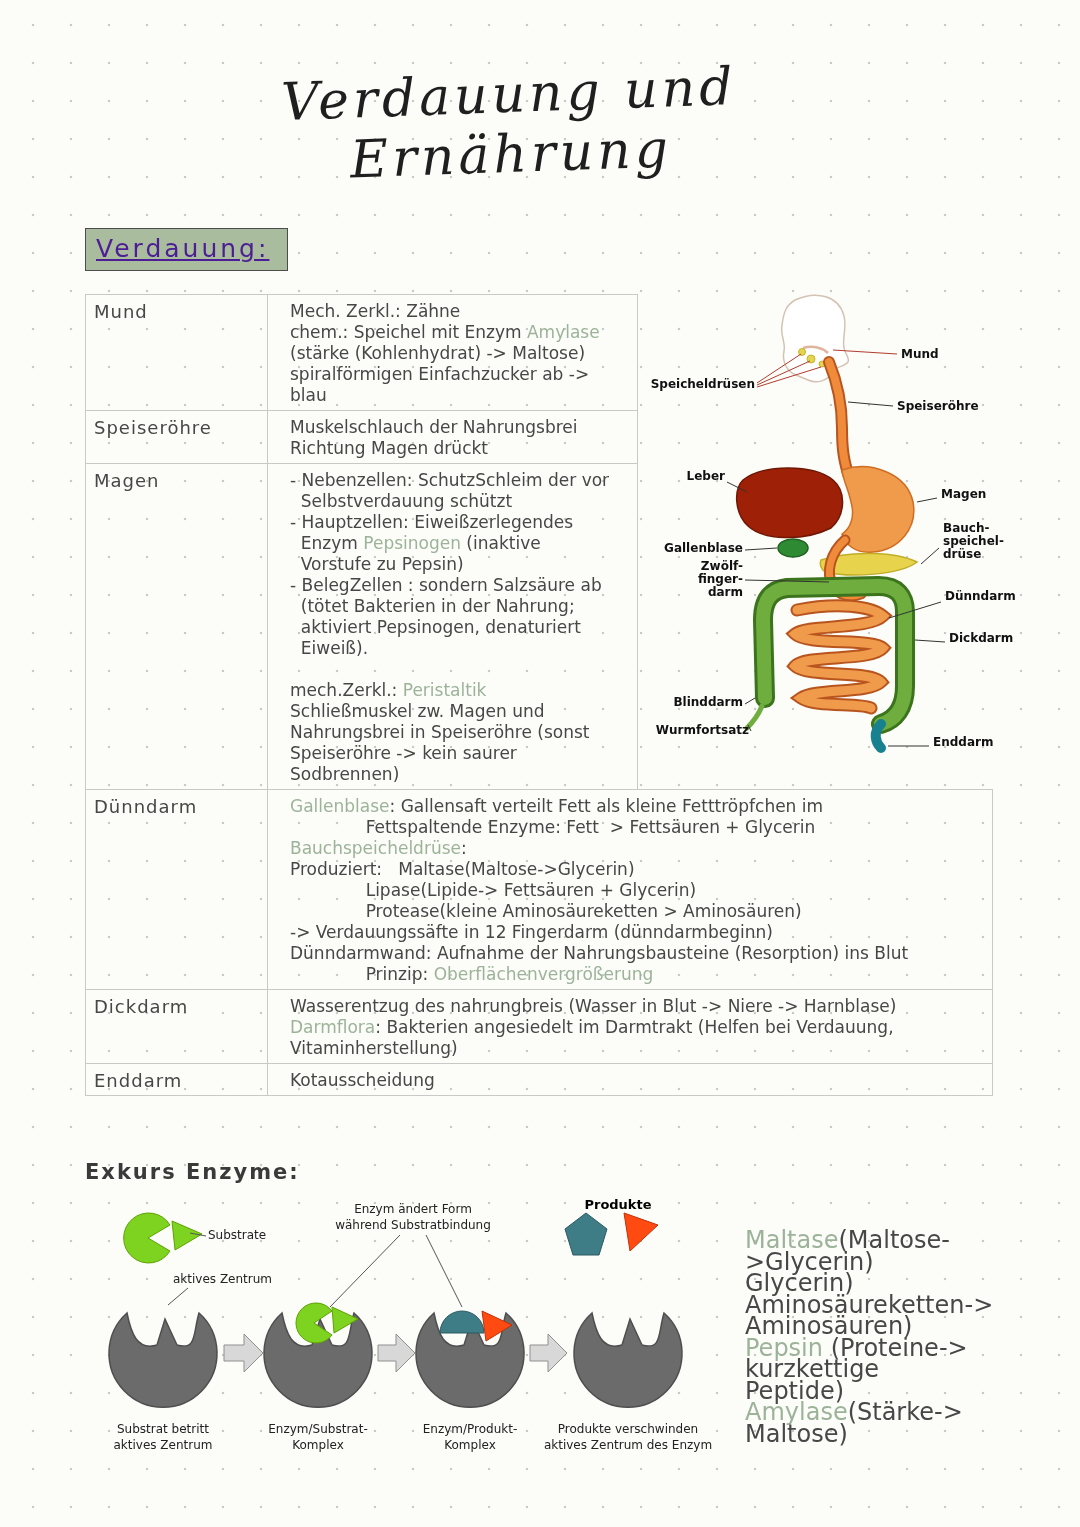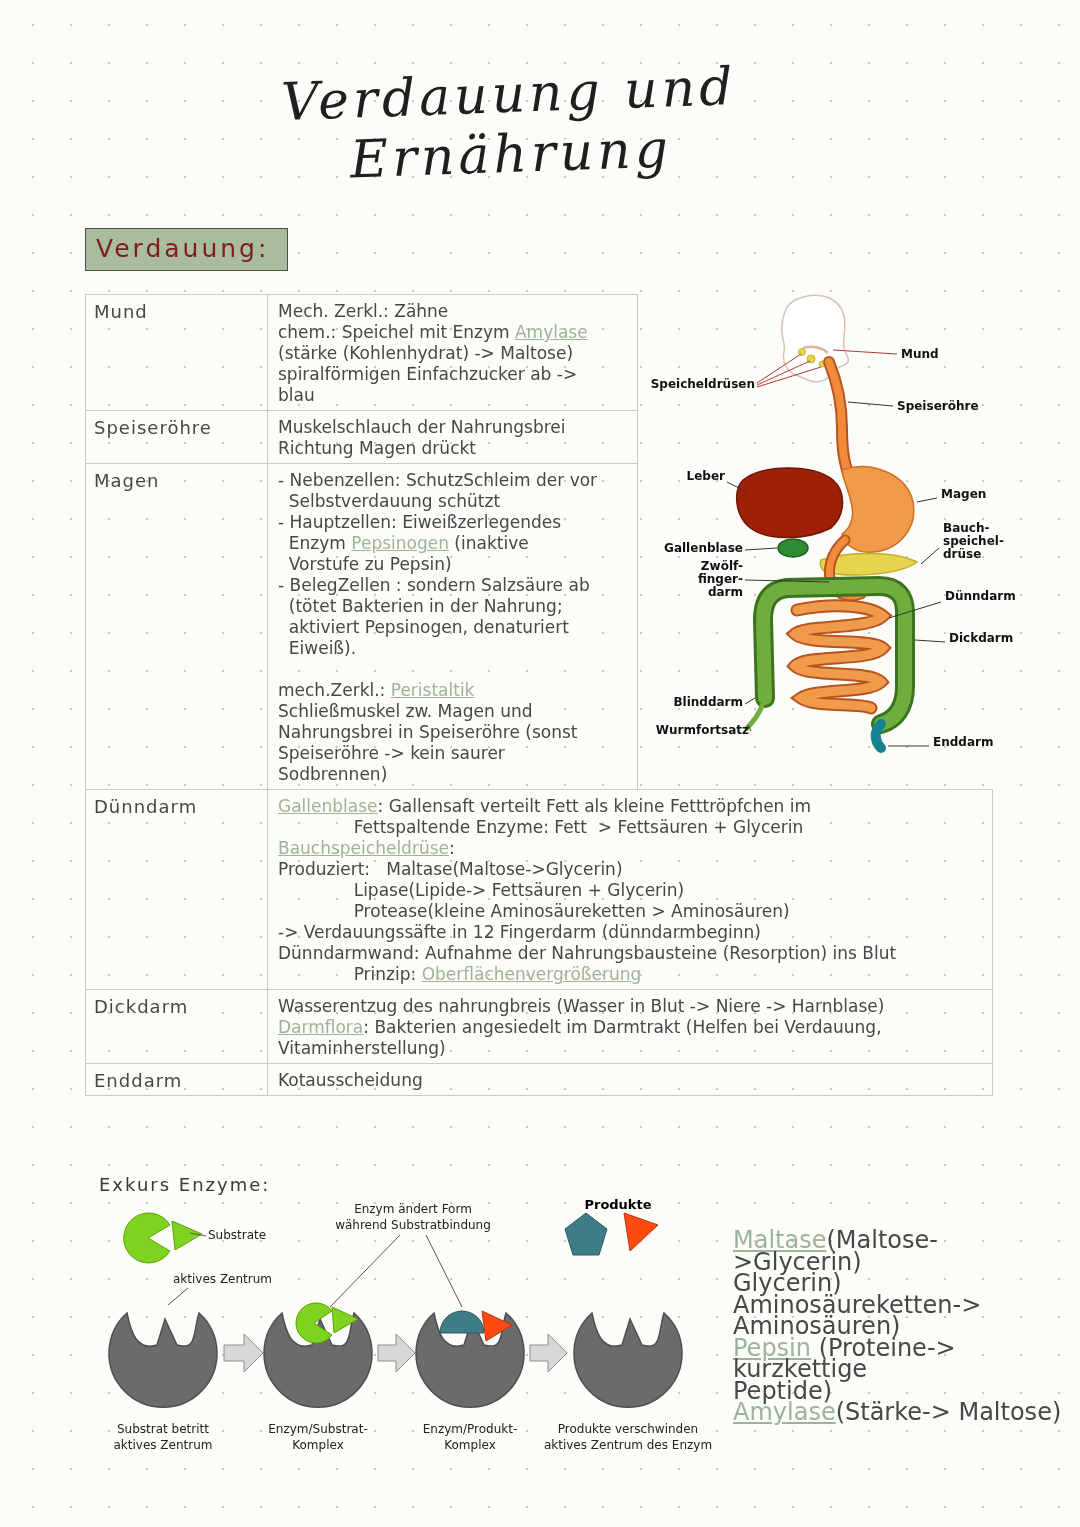--- a/index.html
+++ b/index.html
@@ -10,31 +10,31 @@
     background-size:38px 38px;background-position:14px 6px;
     font-family:"DejaVu Sans",sans-serif;color:#474747;overflow:hidden;
   }
   .title{
     position:absolute;left:150px;top:64px;width:720px;margin:0;text-align:center;
     font-family:"DejaVu Serif",serif;font-style:italic;font-weight:400;
     font-size:52px;letter-spacing:4px;color:#1f1f1f;transform:rotate(-2deg);
   }
   .heading-box{
     position:absolute;left:85px;top:228px;background:#a9bc9d;border:1px solid #4c4c4c;
-    padding:5px 18px 7px 10px;font-size:25px;letter-spacing:3px;color:#7f1d1d;
+    padding:5px 18px 7px 10px;font-size:25px;letter-spacing:3px;color:#4c1d95;text-decoration:underline;
   }
   .tblwrap{position:absolute;left:85px;top:295px;width:906px;}
   .trow{display:flex;width:551px;border:1px solid #c9c9c9;margin-top:-1px;align-items:stretch;background:transparent;}
   .trow.wide{width:906px;}
   .cell-label{flex:0 0 165px;padding:6px 8px 4px 8px;border-right:1px solid #c9c9c9;font-size:18px;letter-spacing:1px;}
   .cell-content{flex:1;padding:6px 10px 4px 10px;font-size:17px;}
-  .line{min-height:21px;line-height:21px;white-space:pre-wrap;}
-  .hl{color:#9db399;text-decoration:underline;}
+  .line{min-height:21px;line-height:21px;white-space:pre-wrap;margin-left:12px;}
+  .hl{color:#9db399;}
   .hl2{color:#a9b0a9;}
-  .exkurs{position:absolute;left:85px;top:1160px;margin:14px;font-size:18px;font-weight:400;letter-spacing:2px;color:#3a3a3a;}
+  .exkurs{position:absolute;left:85px;top:1160px;margin:0;font-size:21px;font-weight:700;letter-spacing:2px;color:#3a3a3a;}
   .enzyme-list{position:absolute;left:733px;top:1230px;width:330px;font-size:24px;}
   .enzyme-list .line{min-height:21.5px;line-height:21.5px;}
   .anatomy{position:absolute;left:645px;top:288px;}
   .enzymes-svg{position:absolute;left:78px;top:1193px;}
   svg text{font-family:"DejaVu Sans",sans-serif;}
   .anat-label{font-size:12px;font-weight:bold;fill:#111;}
   .enz-label{font-size:12px;fill:#222;}
   .enz-cap{font-size:12px;fill:#222;}
   .enz-bold{font-size:13px;font-weight:bold;fill:#000;}
 </style>

